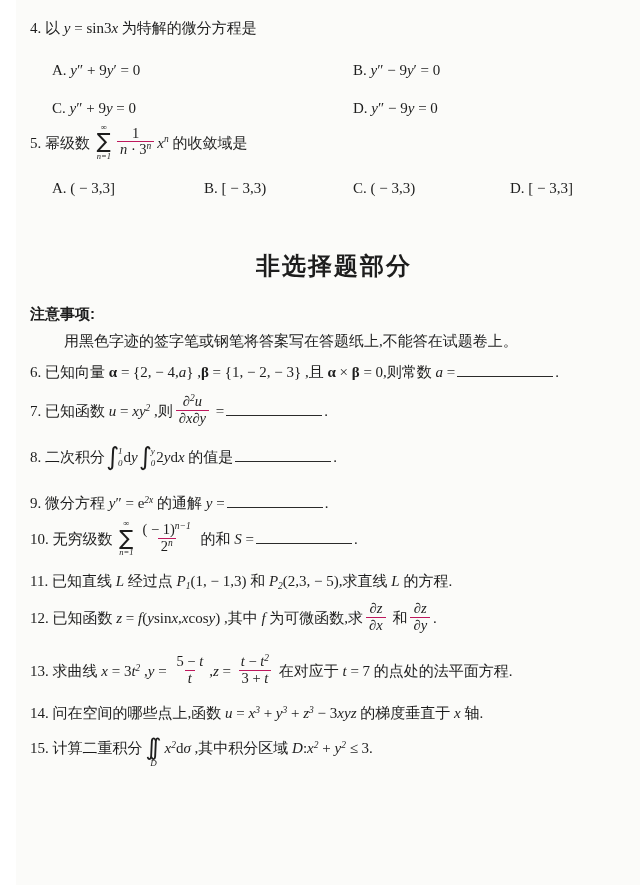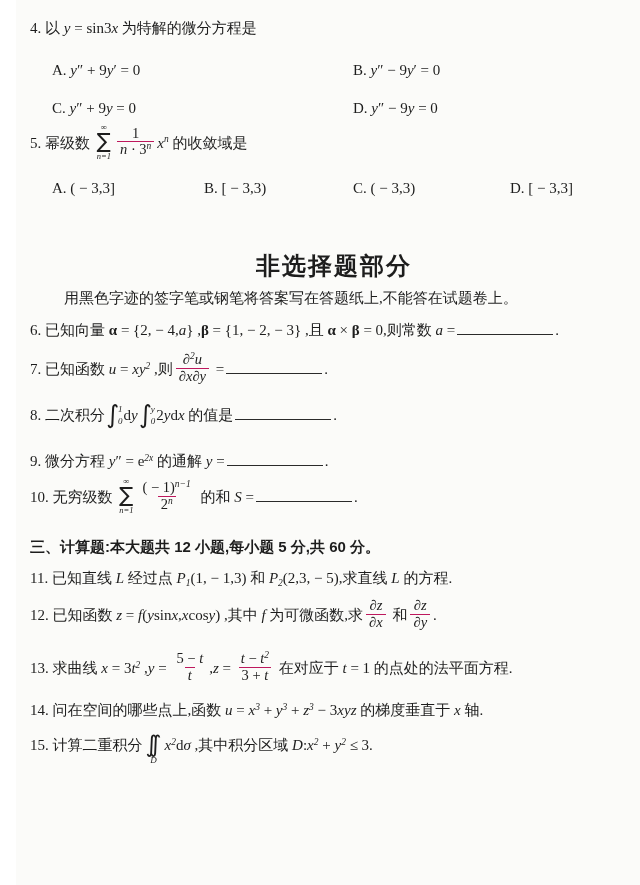--- a/index.html
+++ b/index.html
@@ -110,20 +110,21 @@
       </span><span class="frac">
         <span class="fn"><span class="mt">1</span></span>
         <span class="fd"><span class="mi">n</span><span class="mt"> · 3</span><span class="msup">n</span></span>
       </span><span class="mi">x</span><span class="msup">n</span><span class="mt"> 的收敛域是</span></div>
   <div class="optrow" style="margin-top:13px">
     <span class="opt c4a"><span class="mt">A. ( − 3,3]</span></span><span class="opt c4b"><span class="mt">B. [ − 3,3)</span></span><span class="opt c4c"><span class="mt">C. ( − 3,3)</span></span><span class="opt"><span class="mt">D. [ − 3,3]</span></span>
   </div>
 
   <div class="heading" style="margin-top:52px">非选择题部分</div>
 
+  <div class="boldline" style="margin-top:22px">注意事项:</div>
   <div class="line indent" style="margin-top:6px">用黑色字迹的签字笔或钢笔将答案写在答题纸上,不能答在试题卷上。</div>
 
 
   <div class="line" style="margin-top:11px"><span class="mt">6. 已知向量 </span><span class="mbold">α</span><span class="mt"> = {2, − 4,</span><span class="mi">a</span><span class="mt">} ,</span><span class="mbold">β</span><span class="mt"> = {1, − 2, − 3} ,且 </span><span class="mbold">α</span><span class="mt"> × </span><span class="mbold">β</span><span class="mt"> = 0,则常数 </span><span class="mi">a</span><span class="mt"> =</span><span class="blank"></span><span class="mt">.</span></div>
   <div class="line" style="margin-top:14px"><span class="mt">7. 已知函数 </span><span class="mi">u</span><span class="mt"> = </span><span class="mi">xy</span><span class="msup">2</span><span class="mt"> ,则</span><span class="frac">
         <span class="fn"><span class="mi">∂</span><span class="msup">2</span><span class="mi">u</span></span>
         <span class="fd"><span class="mi">∂x∂y</span></span>
       </span><span class="mt"> =</span><span class="blank"></span><span class="mt">.</span></div>
   <div class="line" style="margin-top:17px"><span class="mt">8. 二次积分</span><span class="intg">
         <span class="isym">∫</span>
@@ -141,36 +142,35 @@
   <div class="line" style="margin-top:21px"><span class="mt">9. 微分方程 </span><span class="mi">y</span><span class="mt">″ = e</span><span class="msup">2x</span><span class="mt"> 的通解 </span><span class="mi">y</span><span class="mt"> =</span><span class="blank"></span><span class="mt">.</span></div>
   <div class="line" style="margin-top:8px"><span class="mt">10. 无穷级数 </span><span class="bigop">
         <span class="oplim">∞</span>
         <span class="opsym">∑</span>
         <span class="oplim">n=1</span>
       </span><span class="frac">
         <span class="fn"><span class="mt">( − 1)</span><span class="msup">n−1</span></span>
         <span class="fd"><span class="mt">2</span><span class="msup">n</span></span>
       </span><span class="mt"> 的和 </span><span class="mi">S</span><span class="mt"> =</span><span class="blank"></span><span class="mt">.</span></div>
 
-  <div class="boldline" style="margin-top:19px">三、计算题:本大题共 12 小题,每小题 5 分,共 60 分。</div>
 
   <div class="line" style="margin-top:11px"><span class="mt">11. 已知直线 </span><span class="mi">L</span><span class="mt"> 经过点 </span><span class="mi">P</span><span class="msub">1</span><span class="mt">(1, − 1,3) 和 </span><span class="mi">P</span><span class="msub">2</span><span class="mt">(2,3, − 5),求直线 </span><span class="mi">L</span><span class="mt"> 的方程.</span></div>
   <div class="line" style="margin-top:12px"><span class="mt">12. 已知函数 </span><span class="mi">z</span><span class="mt"> = </span><span class="mi">f</span><span class="mt">(</span><span class="mi">y</span><span class="mt">sin</span><span class="mi">x</span><span class="mt">,</span><span class="mi">x</span><span class="mt">cos</span><span class="mi">y</span><span class="mt">) ,其中 </span><span class="mi">f</span><span class="mt"> 为可微函数,求</span><span class="frac">
         <span class="fn"><span class="mi">∂z</span></span>
         <span class="fd"><span class="mi">∂x</span></span>
       </span><span class="mt"> 和</span><span class="frac">
         <span class="fn"><span class="mi">∂z</span></span>
         <span class="fd"><span class="mi">∂y</span></span>
       </span><span class="mt">.</span></div>
   <div class="line" style="margin-top:20px"><span class="mt">13. 求曲线 </span><span class="mi">x</span><span class="mt"> = 3</span><span class="mi">t</span><span class="msup">2</span><span class="mt"> ,</span><span class="mi">y</span><span class="mt"> = </span><span class="frac">
         <span class="fn"><span class="mt">5 − </span><span class="mi">t</span></span>
         <span class="fd"><span class="mi">t</span></span>
       </span><span class="mt">,</span><span class="mi">z</span><span class="mt"> = </span><span class="frac">
         <span class="fn"><span class="mi">t</span><span class="mt"> − </span><span class="mi">t</span><span class="msup">2</span></span>
         <span class="fd"><span class="mt">3 + </span><span class="mi">t</span></span>
-      </span><span class="mt"> 在对应于 </span><span class="mi">t</span><span class="mt"> = 1 的点处的法平面方程.</span></div>
+      </span><span class="mt"> 在对应于 </span><span class="mi">t</span><span class="mt"> = 7 的点处的法平面方程.</span></div>
   <div class="line" style="margin-top:14px"><span class="mt">14. 问在空间的哪些点上,函数 </span><span class="mi">u</span><span class="mt"> = </span><span class="mi">x</span><span class="msup">3</span><span class="mt"> + </span><span class="mi">y</span><span class="msup">3</span><span class="mt"> + </span><span class="mi">z</span><span class="msup">3</span><span class="mt"> − 3</span><span class="mi">xyz</span><span class="mt"> 的梯度垂直于 </span><span class="mi">x</span><span class="mt"> 轴.</span></div>
   <div class="line" style="margin-top:11px"><span class="mt">15. 计算二重积分</span><span class="iintg">
         <span class="iintsym">∫∫</span>
         <span class="iintbelow">D</span>
       </span><span class="mi">x</span><span class="msup">2</span><span class="mt">d</span><span class="mi">σ</span><span class="mt"> ,其中积分区域 </span><span class="mi">D</span><span class="mt">:</span><span class="mi">x</span><span class="msup">2</span><span class="mt"> + </span><span class="mi">y</span><span class="msup">2</span><span class="mt"> ≤ 3.</span></div>
 
 </div>
 
 </body></html>

